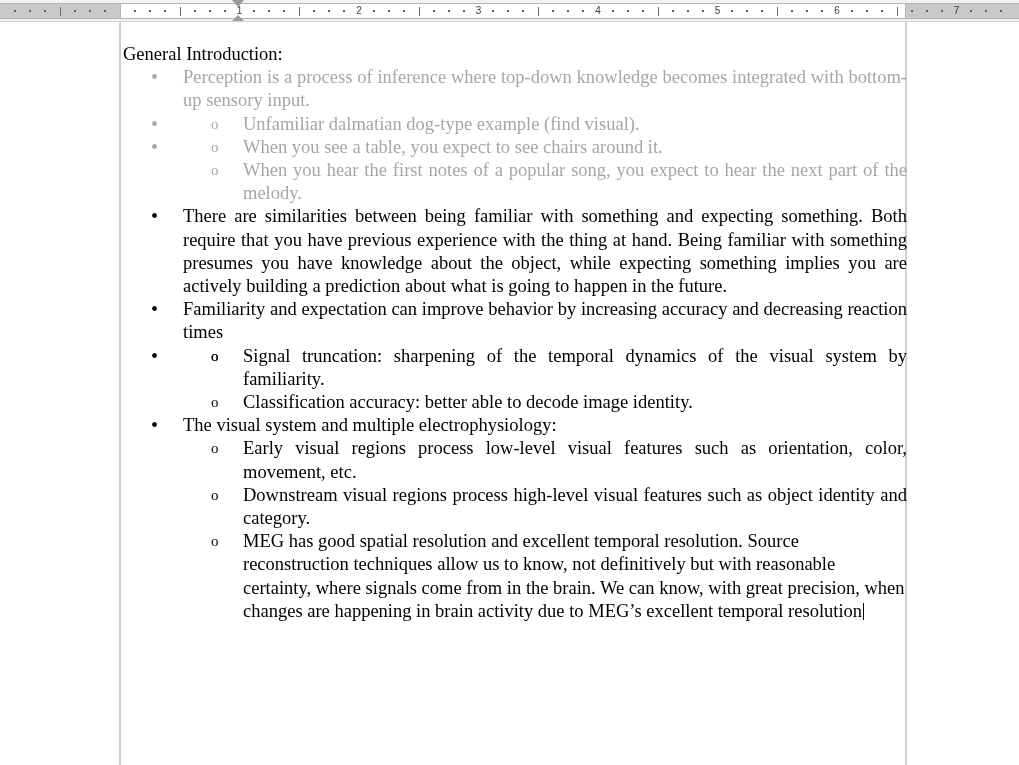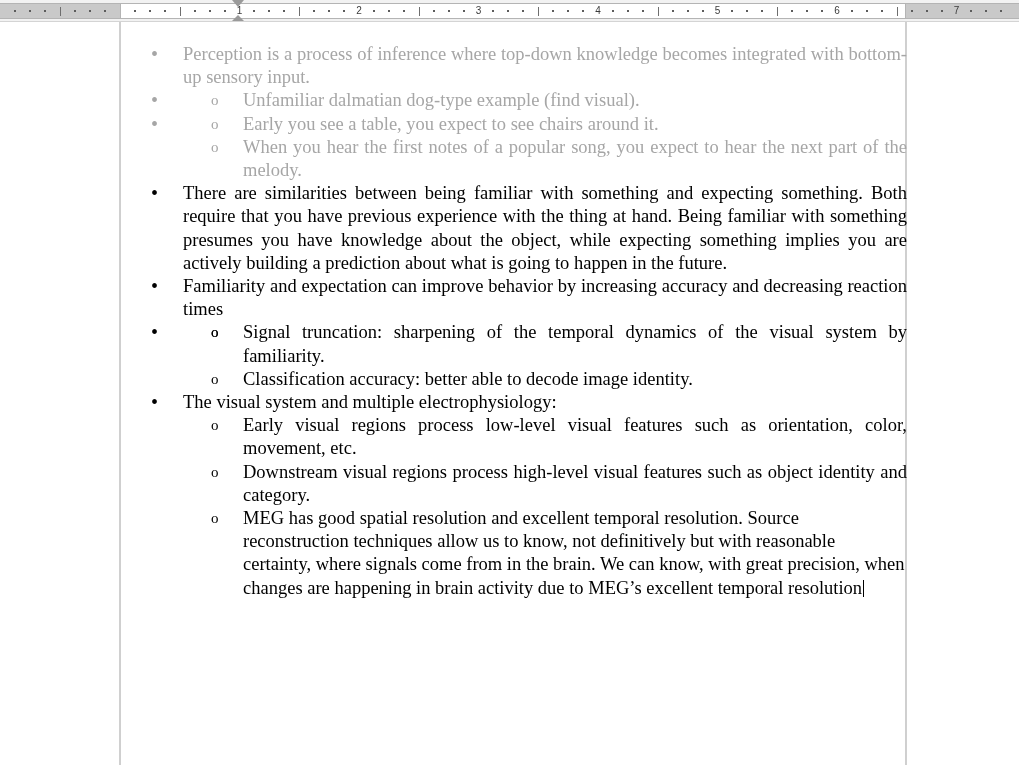--- a/index.html
+++ b/index.html
@@ -240,26 +240,27 @@
   <div id="indent-top"></div>
   <div id="indent-bottom"></div>
 </div>
 
 <div id="canvas">
   <div id="left-gutter"></div>
   <div id="right-gutter"></div>
 
   <div id="page">
     <div id="text-body">
+      <p class="heading">General Introduction:</p>
       <div id="blocks">
           <p class="li lvl1 faded"><span class="bullet-dot">•</span><span>Perception is a process of inference where top-down knowledge becomes integrated with bottom-up sensory input.</span></p>
           <p class="li lvl1 faded"><span class="bullet-dot">•</span></p>
           <p class="li lvl2 faded"><span class="bullet-dot">o</span><span>Unfamiliar dalmatian dog-type example (find visual).</span></p>
           <p class="li lvl1 faded"><span class="bullet-dot">•</span></p>
-          <p class="li lvl2 faded"><span class="bullet-dot">o</span><span>Early you see a table, you expect to see chairs around it.</span></p>
+          <p class="li lvl2 faded"><span class="bullet-dot">o</span><span>When you see a table, you expect to see chairs around it.</span></p>
           <p class="li lvl2 faded"><span class="bullet-dot">o</span><span>When you hear the first notes of a popular song, you expect to hear the next part of the melody.</span></p>
           <p class="li lvl1"><span class="bullet-dot">•</span><span>There are similarities between being familiar with something and expecting something. Both require that you have previous experience with the thing at hand. Being familiar with something presumes you have knowledge about the object, while expecting something implies you are actively building a prediction about what is going to happen in the future.</span></p>
           <p class="li lvl1"><span class="bullet-dot">•</span><span>Familiarity and expectation can improve behavior by increasing accuracy and decreasing reaction times</span></p>
           <p class="li lvl1"><span class="bullet-dot">•</span></p>
           <p class="li lvl2"><span class="bullet-dot">o</span></p>
           <p class="li lvl2"><span class="bullet-dot">o</span><span>Signal truncation: sharpening of the temporal dynamics of the visual system by familiarity.</span></p>
           <p class="li lvl2"><span class="bullet-dot">o</span><span>Classification accuracy: better able to decode image identity.</span></p>
           <p class="li lvl1"><span class="bullet-dot">•</span><span>The visual system and multiple electrophysiology:</span></p>
           <p class="li lvl2"><span class="bullet-dot">o</span><span>Early visual regions process low-level visual features such as orientation, color, movement, etc.</span></p>
           <p class="li lvl2"><span class="bullet-dot">o</span><span>Downstream visual regions process high-level visual features such as object identity and category.</span></p>

